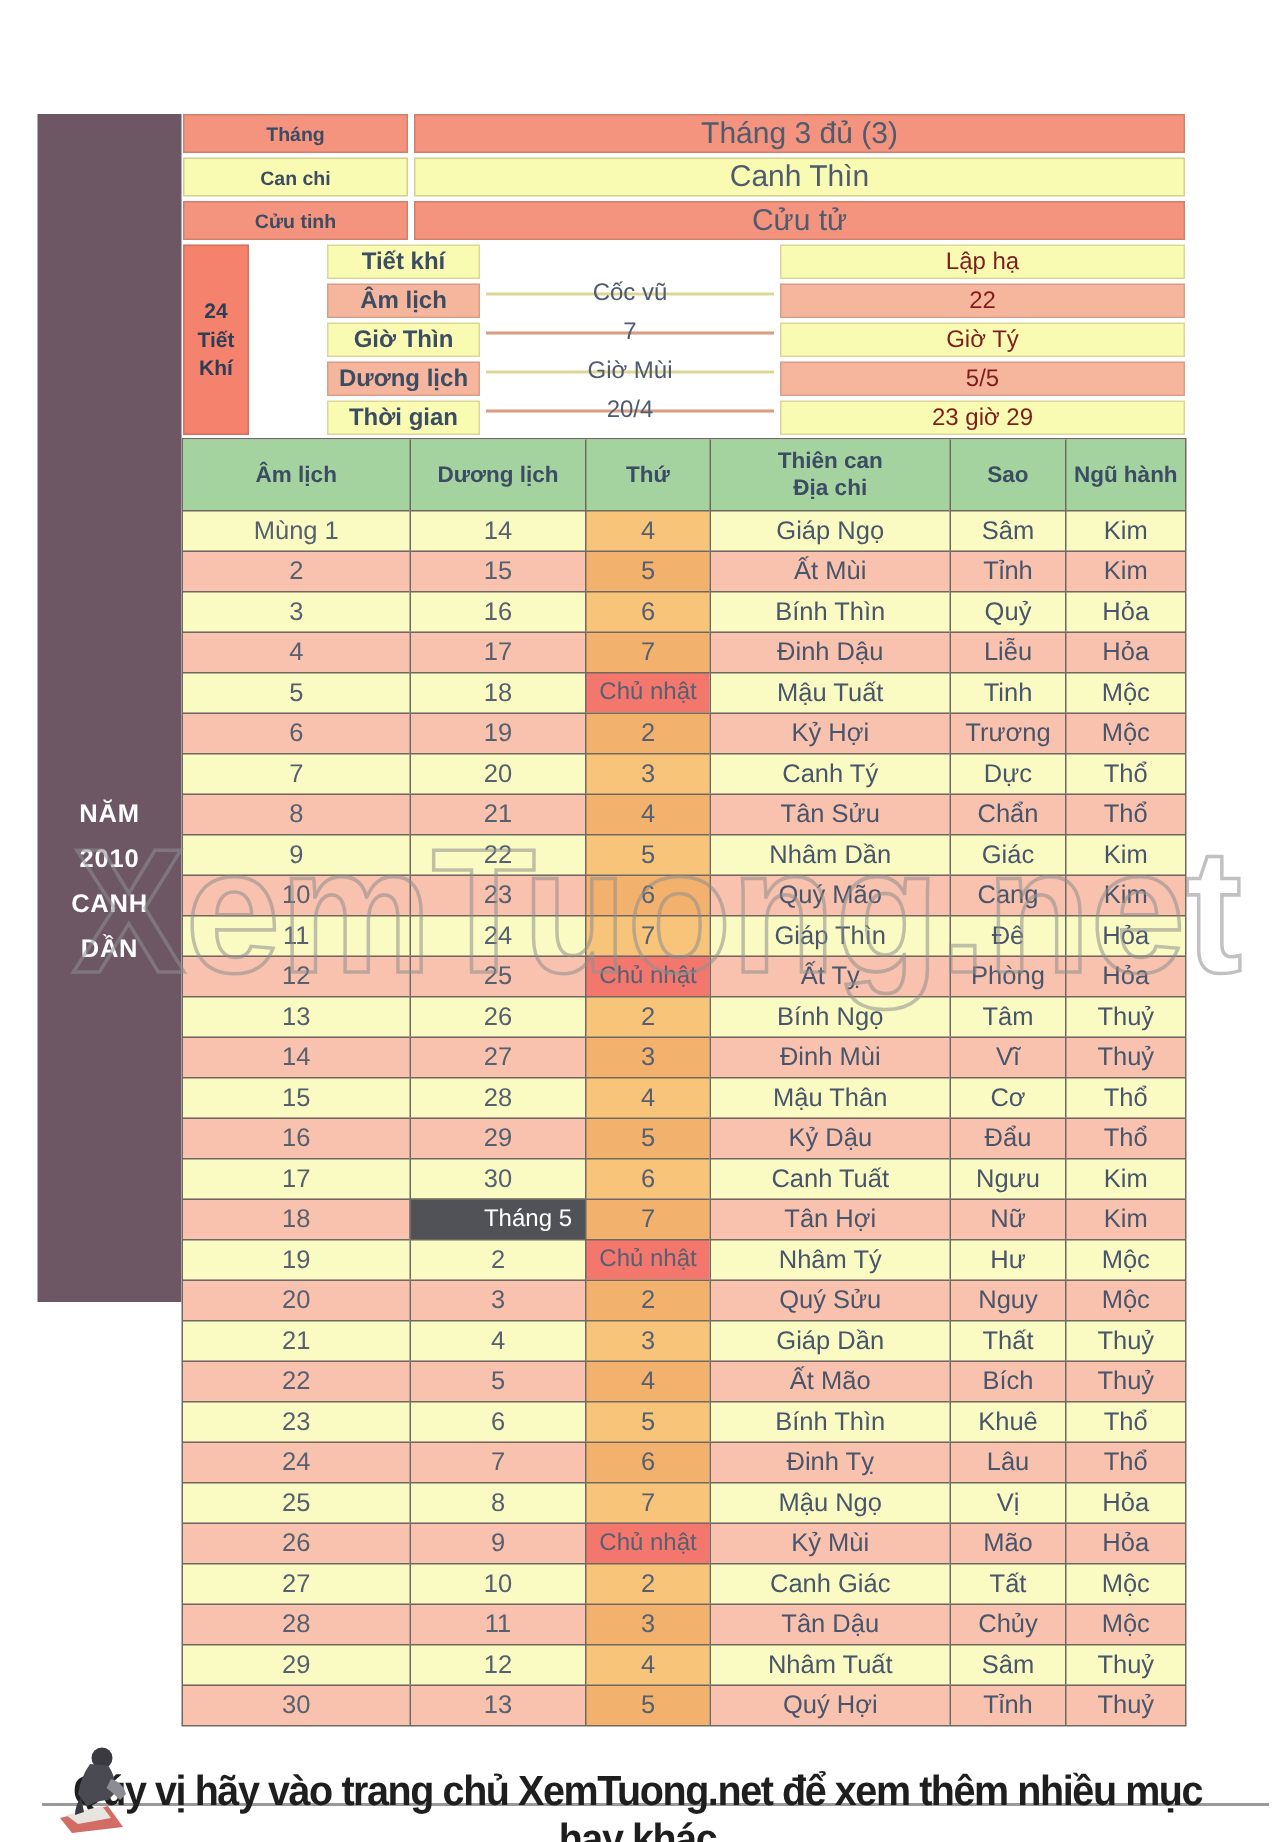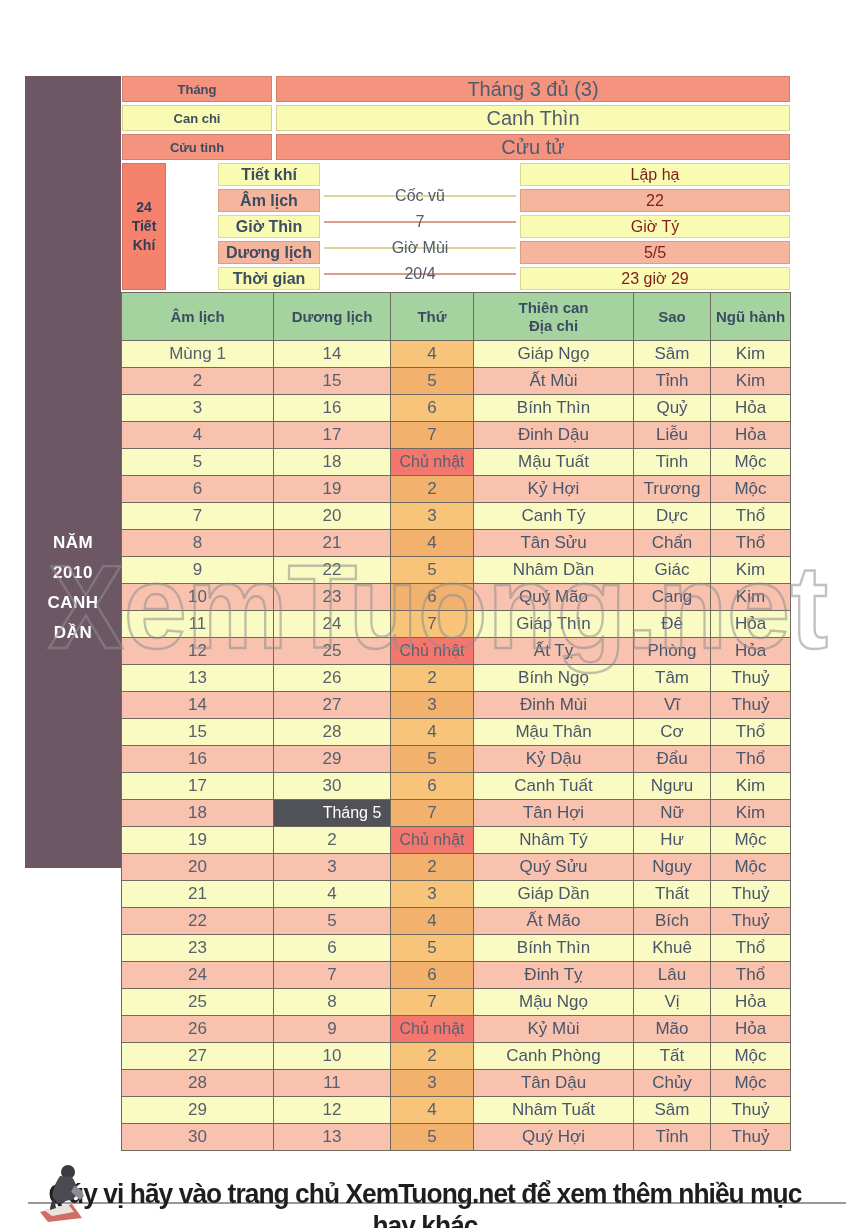--- a/index.html
+++ b/index.html
@@ -381,21 +381,21 @@
         <div class="cell c-duong">9</div>
         <div class="cell c-thu thu-sun">Chủ nhật</div>
         <div class="cell c-can">Kỷ Mùi</div>
         <div class="cell c-sao">Mão</div>
         <div class="cell c-nh">Hỏa</div>
       </div>
       <div class="cal-row r-yellow">
         <div class="cell c-am">27</div>
         <div class="cell c-duong">10</div>
         <div class="cell c-thu">2</div>
-        <div class="cell c-can">Canh Phòng</div>
+        <div class="cell c-can">Canh Giác</div>
         <div class="cell c-sao">Tất</div>
         <div class="cell c-nh">Mộc</div>
       </div>
       <div class="cal-row r-pink">
         <div class="cell c-am">28</div>
         <div class="cell c-duong">11</div>
         <div class="cell c-thu">3</div>
         <div class="cell c-can">Tân Dậu</div>
         <div class="cell c-sao">Chủy</div>
         <div class="cell c-nh">Mộc</div>

